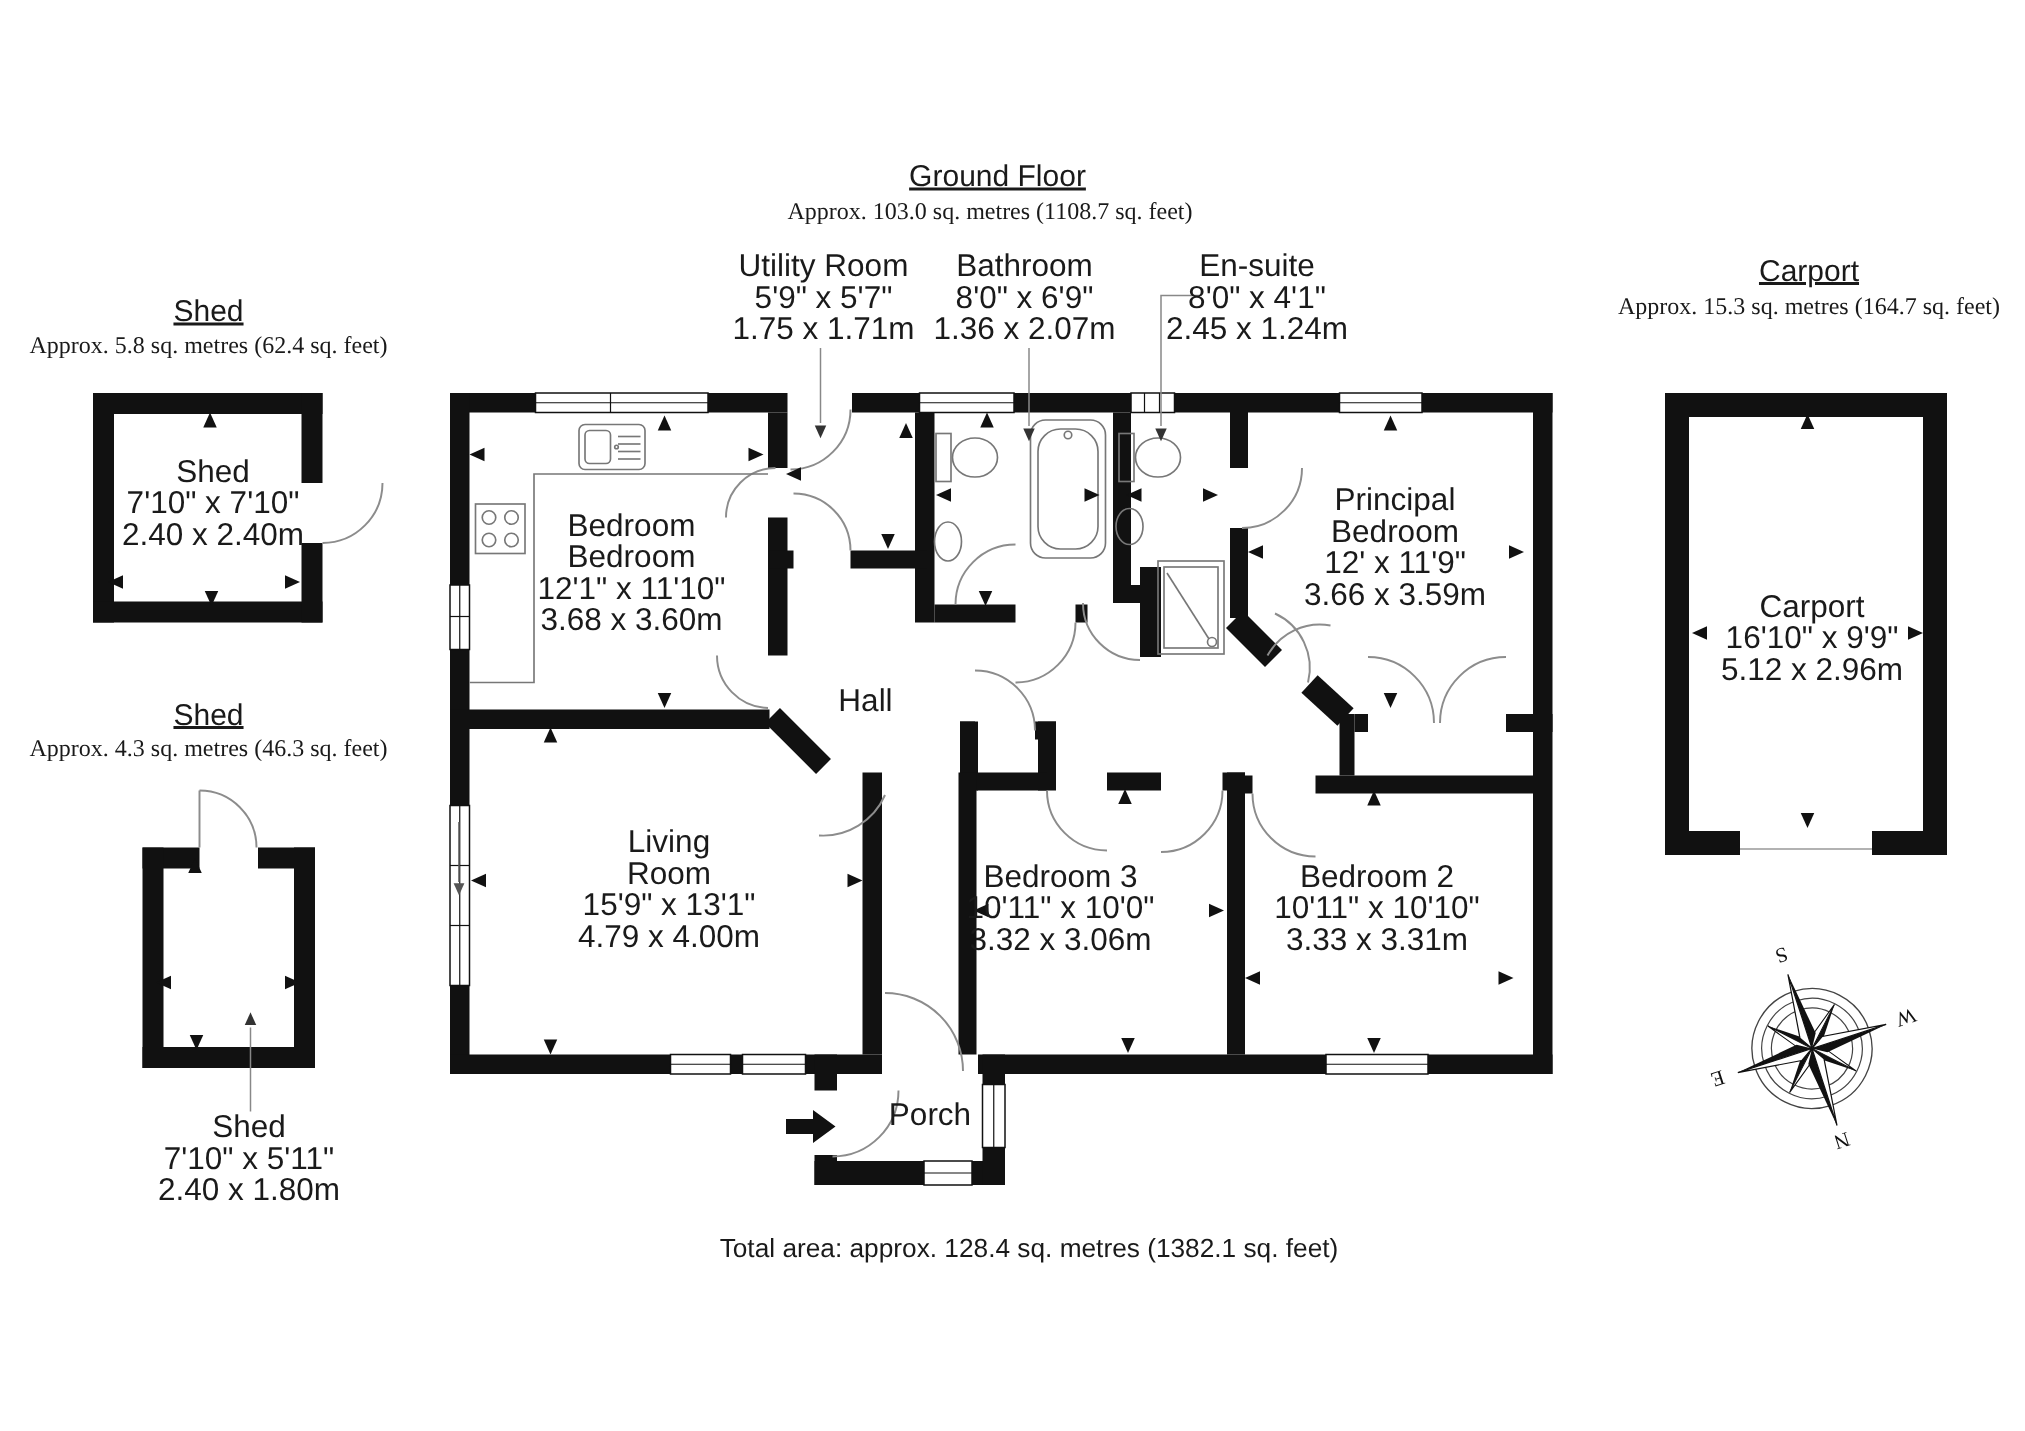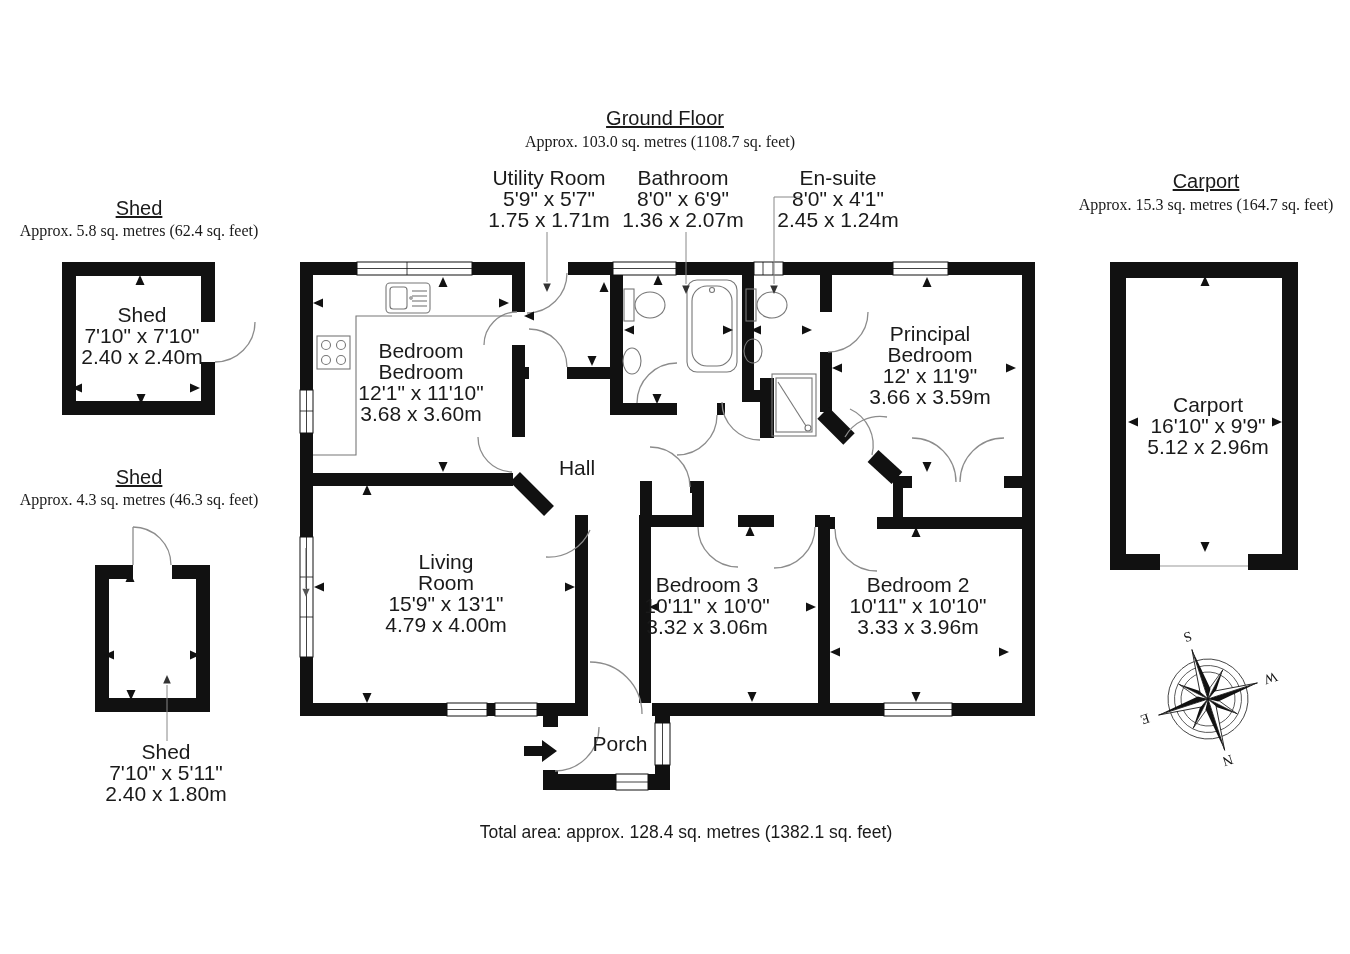--- a/index.html
+++ b/index.html
@@ -398,19 +398,19 @@
   <div>4.79 x 4.00m</div>
 </div>
 <div class="t lbl" style="left:707px;top:574px">
   <div>Bedroom 3</div>
   <div>10'11" x 10'0"</div>
   <div>3.32 x 3.06m</div>
 </div>
 <div class="t lbl" style="left:918px;top:574px">
   <div>Bedroom 2</div>
   <div>10'11" x 10'10"</div>
-  <div>3.33 x 3.96m</div>
+  <div>3.33 x 3.31m</div>
 </div>
 <div class="t lbl" style="left:620px;top:733px">Porch</div>
 
 <div class="t tot" style="left:686px;top:822px">Total area: approx. 128.4 sq. metres (1382.1 sq. feet)</div>
 
 </div>
 
 </body></html>

